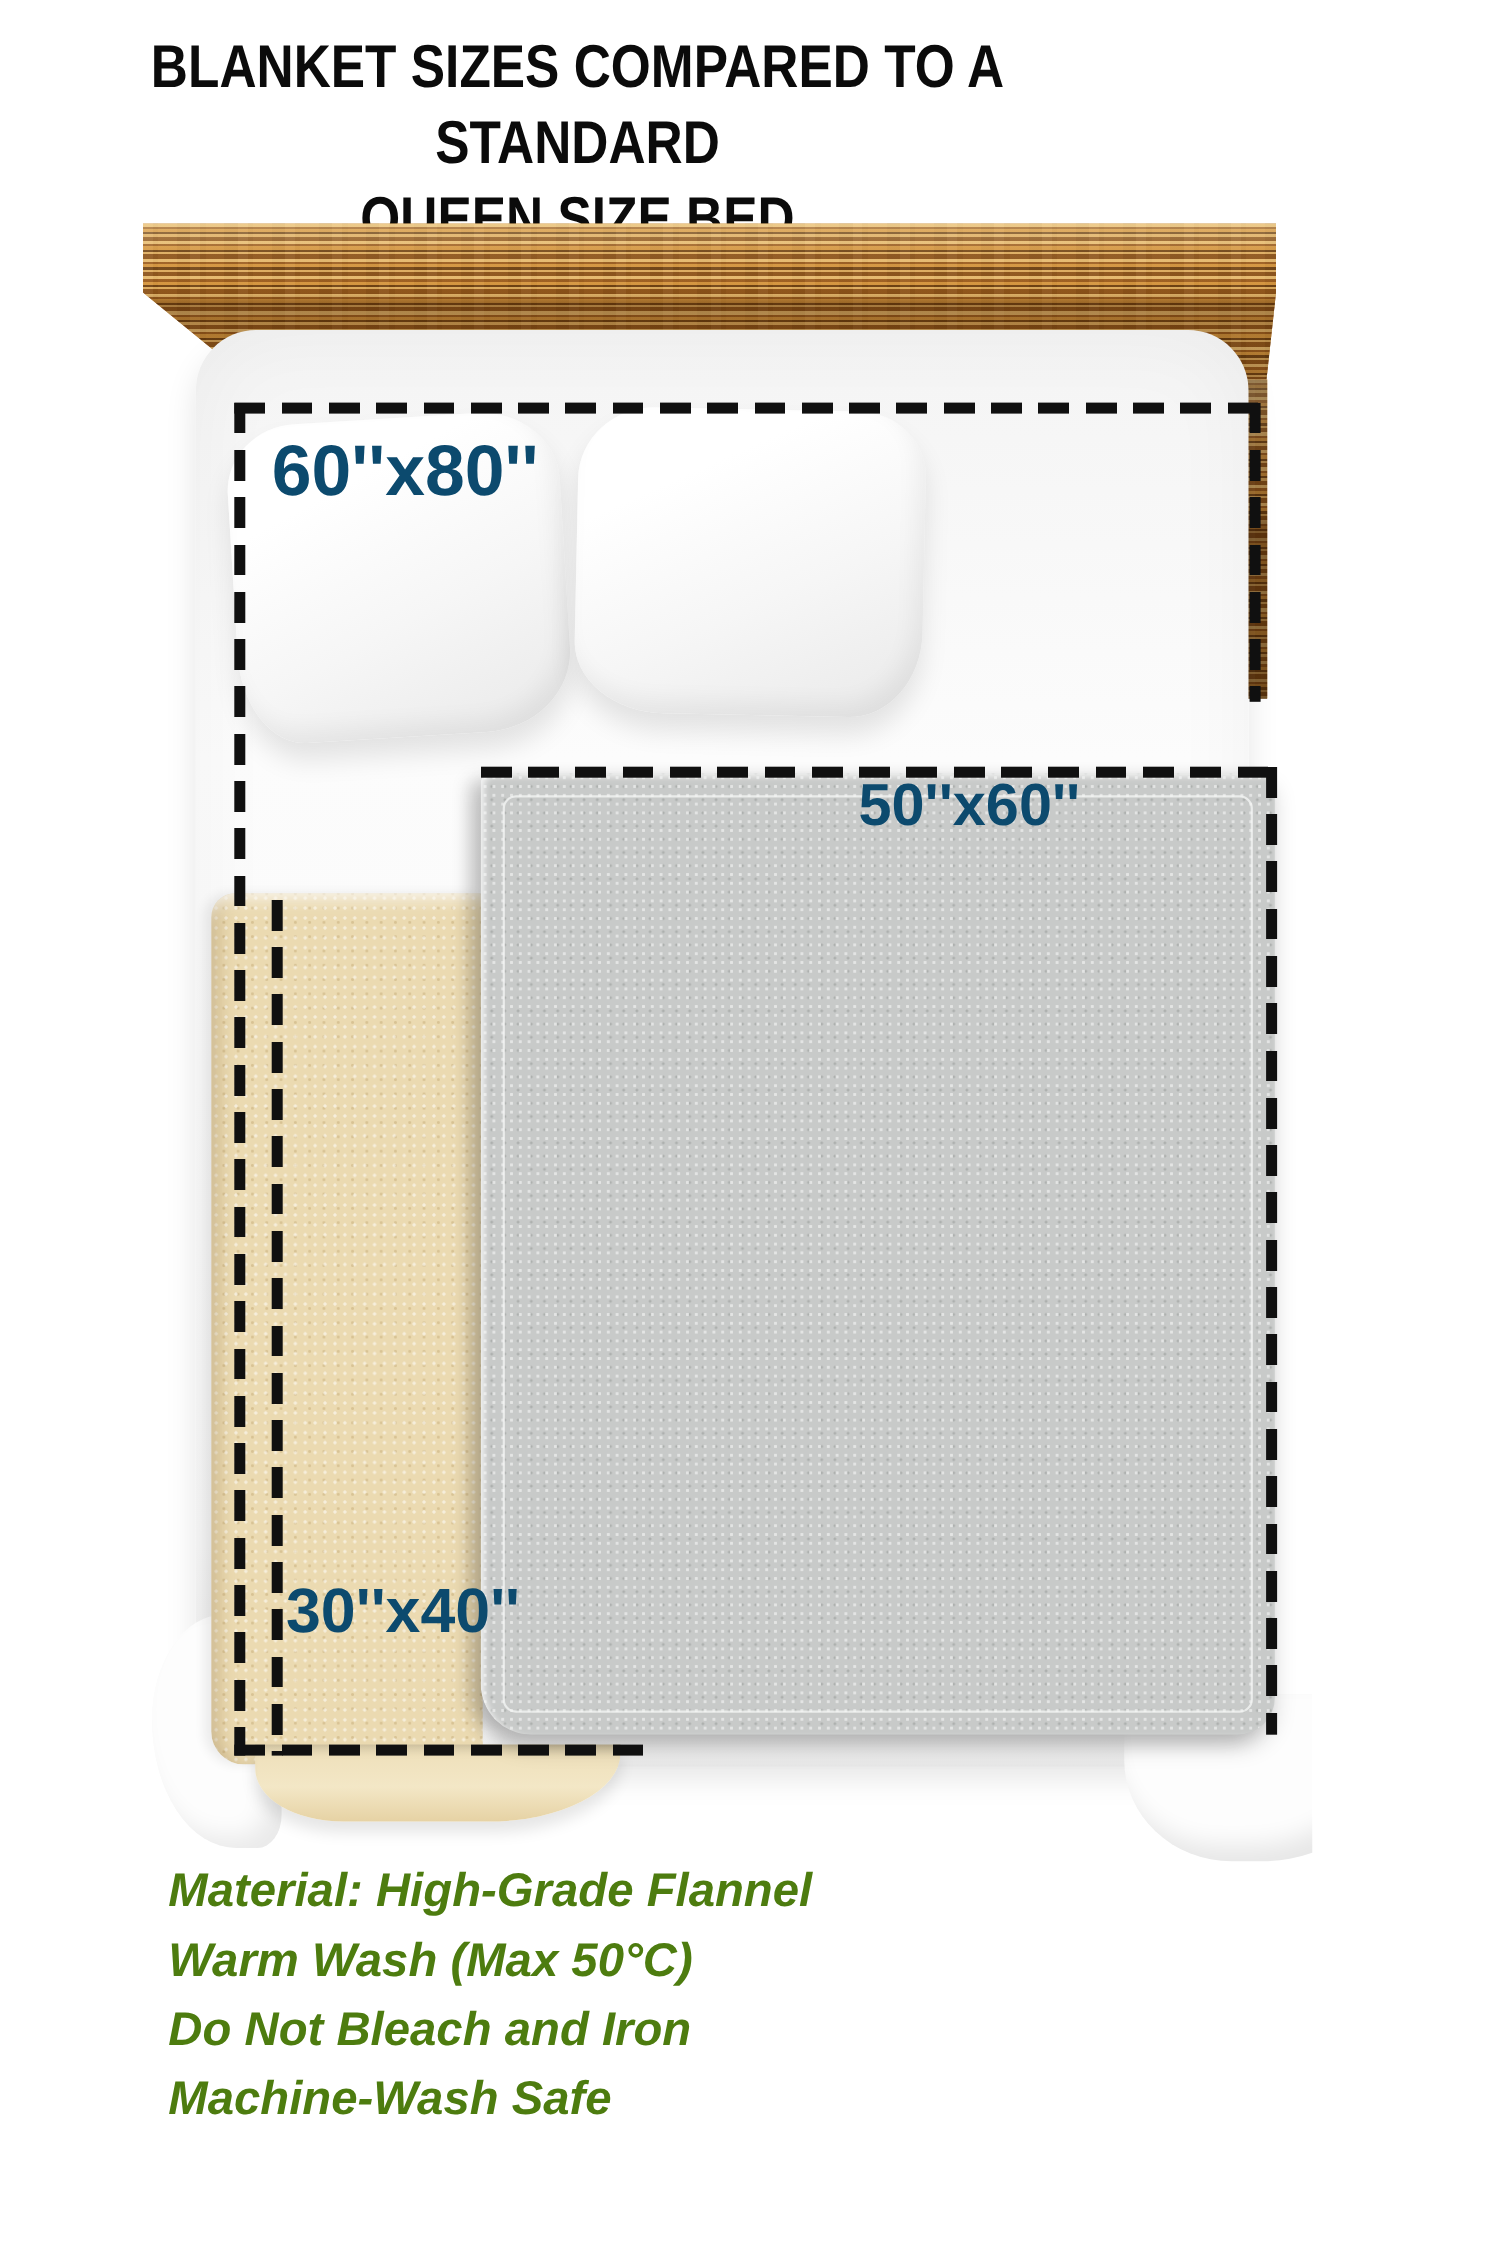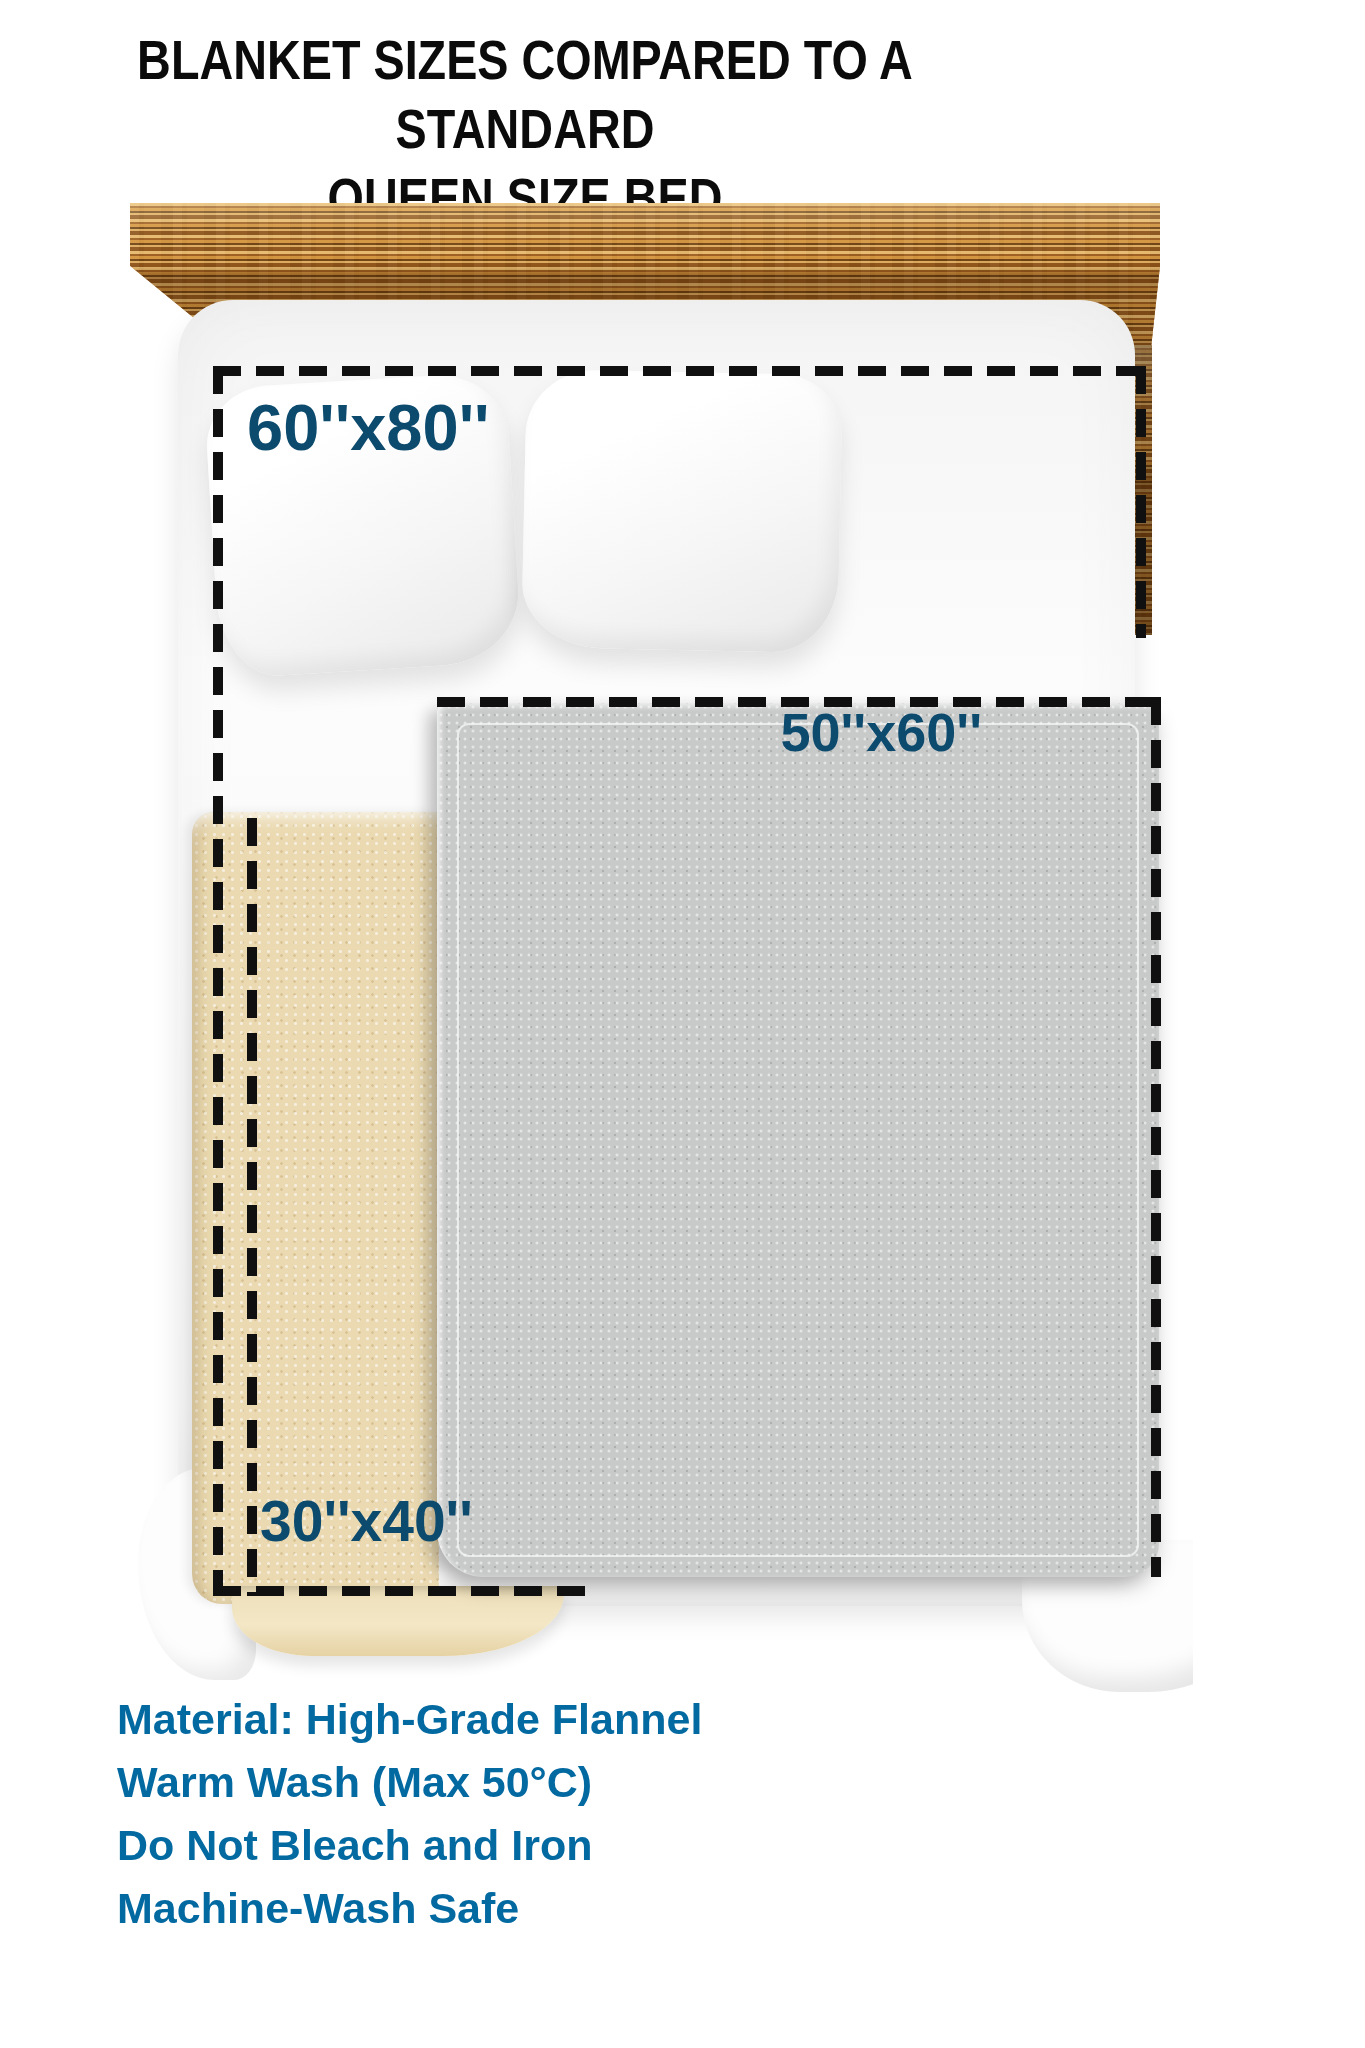--- a/index.html
+++ b/index.html
@@ -86,25 +86,25 @@
   .d60-right{left:1136px;top:366px;height:272px;}
   .d60-bottom{left:213px;top:1586px;width:372px;}
   .d50-top{left:437px;top:697px;width:727px;}
   .d50-right{left:1151px;top:697px;height:880px;}
   .d30-left{left:247px;top:818px;height:778px;}
 
   
   .lbl{position:absolute;font-weight:700;color:#0c4a6e;white-space:nowrap;}
   .lbl-60{left:247px;top:390px;font-size:65px;}
   .lbl-50{right:211px;top:701px;font-size:54px;}
-  .lbl-30{left:260px;top:1488px;font-size:57px;}
+  .lbl-30{left:260px;top:1432px;font-size:57px;}
 
   
-  .care{position:absolute;left:117px;top:1688px;font-size:43px;font-weight:700;
-        color:#0369a1;line-height:63px;}
+  .care{position:absolute;left:153px;top:1688px;font-size:43px;font-weight:700;
+        color:#4d7c0f;line-height:63px;font-style:italic;}
 </style>
 </head>
 <body>
 
 <div class="canvas">
 
   <h1 class="title">
     <span>BLANKET SIZES COMPARED TO A STANDARD</span>
     <span>QUEEN SIZE BED</span>
   </h1>

